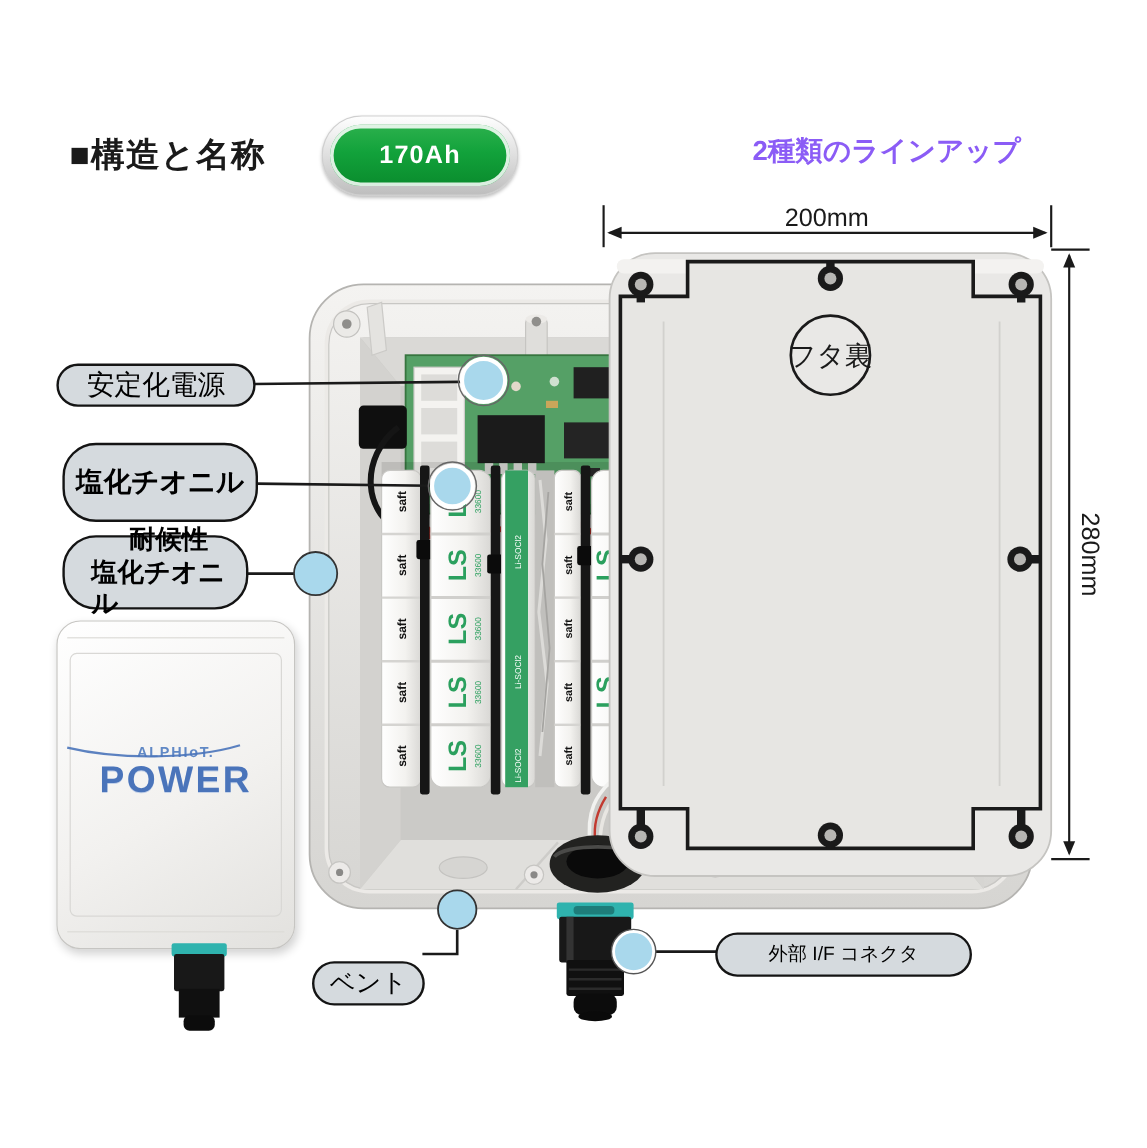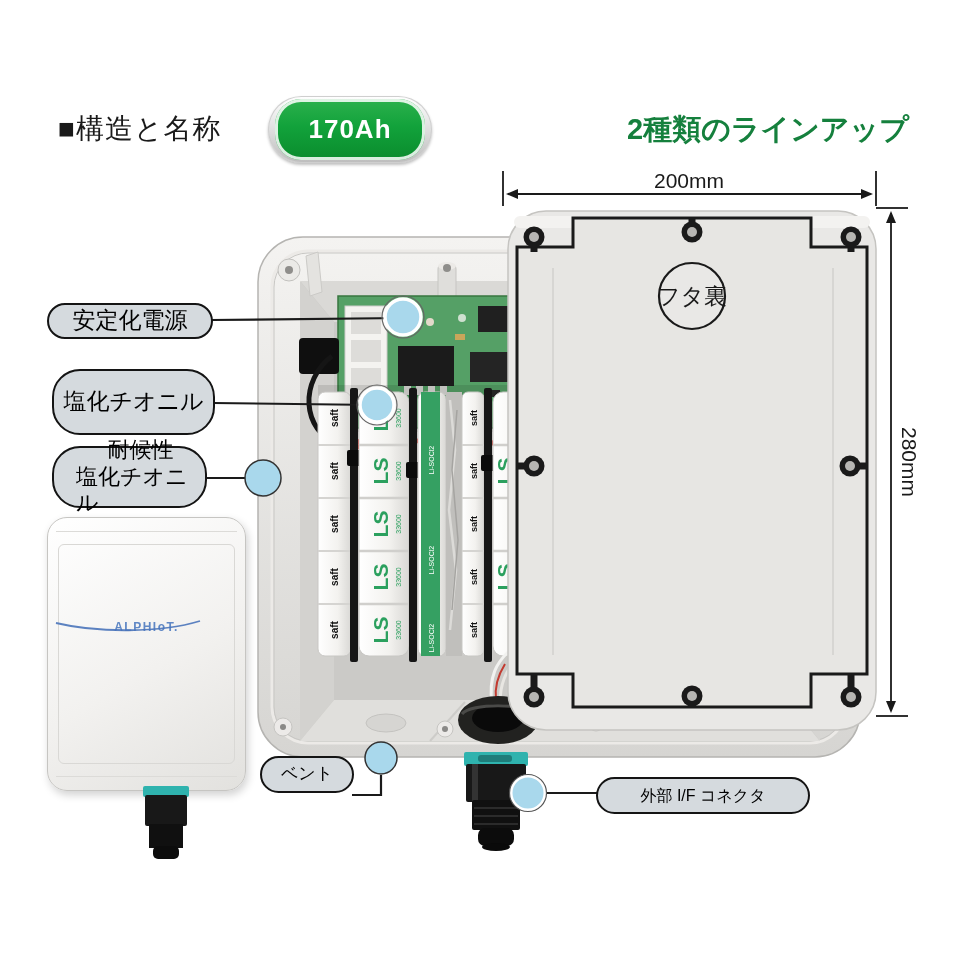--- a/index.html
+++ b/index.html
@@ -1,41 +1,41 @@
 <!DOCTYPE html>
 <html><head>
 <meta charset="utf-8">
 <style>
   html,body{margin:0;padding:0;background:#fff;}
   .canvas{position:relative;width:956px;height:957px;background:#fff;overflow:hidden;
           font-family:"Liberation Sans","DejaVu Sans",sans-serif;}
   svg{position:absolute;left:0;top:0;}
   
-  .section-title{position:absolute;left:58px;top:110px;font-size:28px;font-weight:normal;color:#1a1a1a;letter-spacing:1px;}
+  .section-title{position:absolute;left:58px;top:110px;font-size:28px;font-weight:bold;color:#1a1a1a;letter-spacing:1px;}
   .badge{position:absolute;top:96px;height:67px;border-radius:34px;
          background:linear-gradient(180deg,#ffffff 0%,#e9e9e9 35%,#bdbdbd 100%);
          box-shadow:0 2px 3px rgba(0,0,0,.25), inset 0 0 0 1px #cfcfcf;
          display:flex;align-items:center;justify-content:center;}
-  .badge-inner{height:61px;border-radius:26px;display:flex;align-items:center;justify-content:center;
+  .badge-inner{height:51px;border-radius:26px;display:flex;align-items:center;justify-content:center;
          background:linear-gradient(180deg,#2cb14d 0%,#12a23b 45%,#0a8c2d 100%);
          box-shadow:inset 0 0 0 3px rgba(255,255,255,.85);
-         color:#fff;font-size:26px;font-weight:bold;letter-spacing:1px;text-align:center;}
+         color:#fff;font-size:21px;font-weight:bold;letter-spacing:1px;text-align:center;}
   .badge1{left:268px;width:164px;} .badge1 .badge-inner{width:150px;}
   .badge2{left:455px;width:158px;} .badge2 .badge-inner{width:144px;}
-  .subtitle{position:absolute;left:627px;top:110px;font-size:29px;font-weight:bold;color:#15803d;}
+  .subtitle{position:absolute;left:627px;top:110px;font-size:23px;font-weight:bold;color:#8b5cf6;}
   
   .callout{position:absolute;background:#d5dade;border:2.5px solid #141414;color:#000000;
            display:flex;flex-direction:column;align-items:center;justify-content:center;
            box-sizing:border-box;line-height:1.2;}
   .pill{border-radius:40px;}
-  .rounded{border-radius:28px;}
+  .rounded{border-radius:28px;font-weight:bold;}
   .c-power{left:47px;top:303px;width:166px;height:36px;font-size:23px;}
   .c-batt{left:52px;top:369px;width:163px;height:66px;font-size:23px;}
   .c-box{left:52px;top:446px;width:155px;height:62px;font-size:22px;padding-left:22px;}
-  .c-vent{left:260px;top:756px;width:94px;height:37px;font-size:17px;}
+  .c-vent{left:260px;top:801px;width:94px;height:37px;font-size:21px;}
   .c-conn{left:596px;top:777px;width:214px;height:37px;font-size:16px;}
   
   .product{position:absolute;left:47px;top:517px;width:197px;height:345px;}
   .pbox{position:absolute;left:0;top:0;width:197px;height:272px;border-radius:20px;
         background:linear-gradient(150deg,#ffffff 0%,#f2f1ef 55%,#e2e1de 100%);
         border:1px solid #c6c5c2;box-shadow:2px 4px 8px rgba(0,0,0,.18);}
   .pframe{position:absolute;left:10px;right:10px;top:26px;bottom:26px;border:1.5px solid #d9d8d5;border-radius:6px;}
   .pseam-t{position:absolute;left:8px;right:8px;top:13px;border-top:1.5px solid #dcdbd8;}
   .pseam-b{position:absolute;left:8px;right:8px;bottom:13px;border-top:1.5px solid #dcdbd8;}
   .plogo{position:absolute;left:0;width:197px;top:102px;text-align:center;}
@@ -322,20 +322,21 @@
   <span>外部 I/F コネクタ</span>
 </div>
 
 <div class="product">
   <div class="pbox">
     <div class="pseam-t"></div>
     <div class="pframe"></div>
     <div class="pseam-b"></div>
     <div class="plogo">
       <div class="pbrand">ALPHIoT.</div>
+      <div class="pname">POWER</div>
       <svg width="160" height="14">
         <path d="M8 3 C 50 13, 112 13, 152 1" stroke="#4a74ba" stroke-width="1.8" fill="none" opacity="0.9"></path>
       </svg>
     </div>
   </div>
   <div class="pconn pc-teal"></div>
   <div class="pconn pc-body"></div>
   <div class="pconn pc-step"></div>
   <div class="pconn pc-tip"></div>
 </div>

